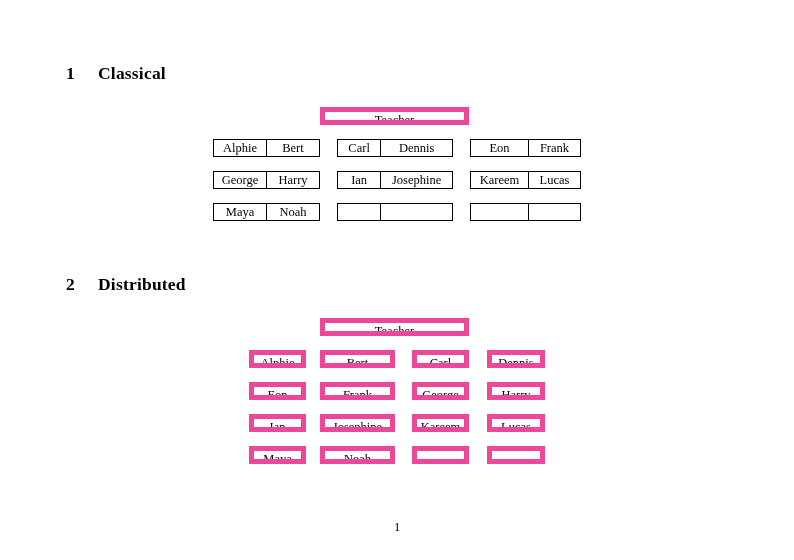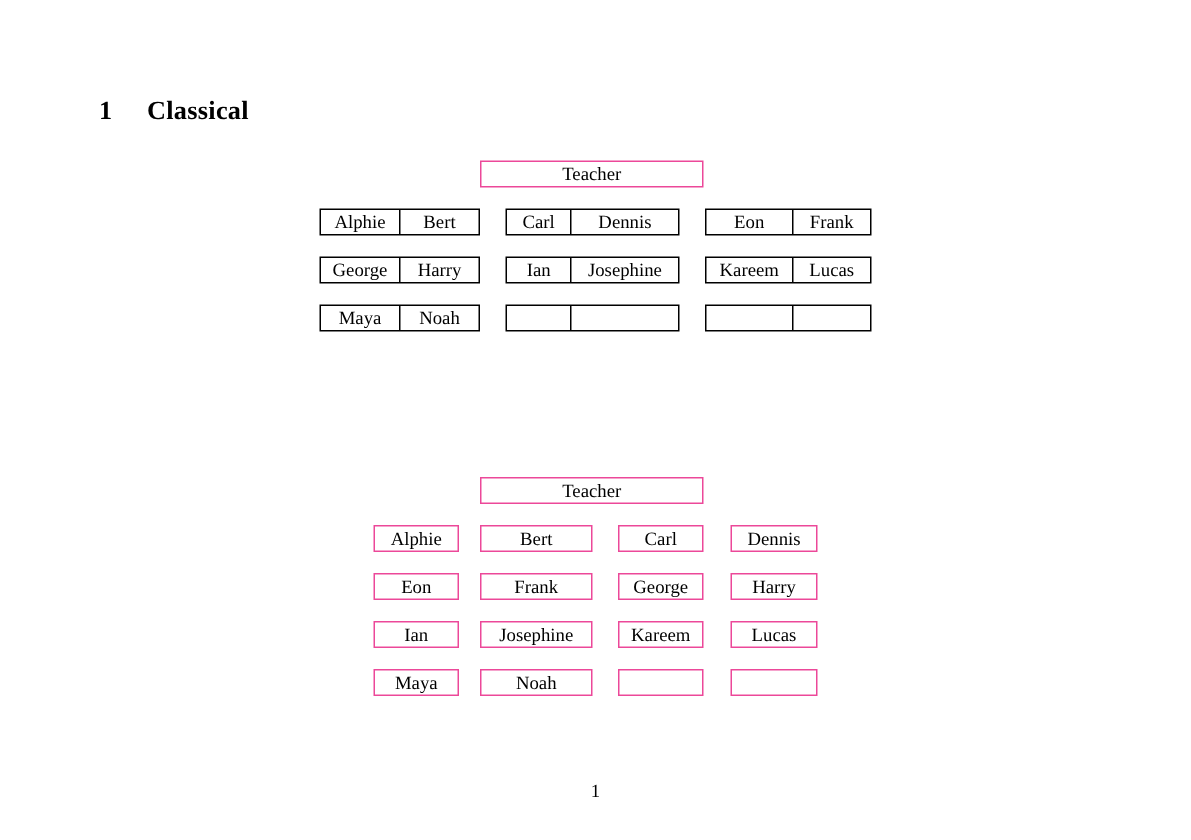--- a/index.html
+++ b/index.html
@@ -43,21 +43,21 @@
     display: inline-block;
   }
 
   #heading-classical   { left: 66px;  top: 65px; }
   #heading-distributed { left: 66px;  top: 276px; }
 
   
   .box {
     position: absolute;
     box-sizing: border-box;
-    border: 1px solid #ec4899;
+    border: 5px solid #ec4899;
     background: #ffffff;
     height: 18px;
     line-height: 16px;
     text-align: center;
     font-size: 12.5px;
     white-space: nowrap;
     overflow: hidden;
   }
 
   
@@ -142,20 +142,23 @@
   </div>
   <div class="pair" style="left:470px; top:171px; width:111px;">
     <span class="cell" style="width:58px;">Kareem</span>
     <span class="cell" style="width:53px;">Lucas</span>
   </div>
   <div class="pair" style="left:470px; top:203px; width:111px;">
     <span class="cell" style="width:58px;"></span>
     <span class="cell" style="width:53px;"></span>
   </div>
 
+  <div class="section-heading" id="heading-distributed">
+    <span class="sec-num">2</span><span class="sec-title">Distributed</span>
+  </div>
 
   <div class="box teacher-box" style="top:318px;">Teacher</div>
 
   <div class="box" style="left:249px; top:350px; width:57px;">Alphie</div>
   <div class="box" style="left:320px; top:350px; width:75px;">Bert</div>
   <div class="box" style="left:412px; top:350px; width:57px;">Carl</div>
   <div class="box" style="left:487px; top:350px; width:58px;">Dennis</div>
 
   <div class="box" style="left:249px; top:382px; width:57px;">Eon</div>
   <div class="box" style="left:320px; top:382px; width:75px;">Frank</div>

